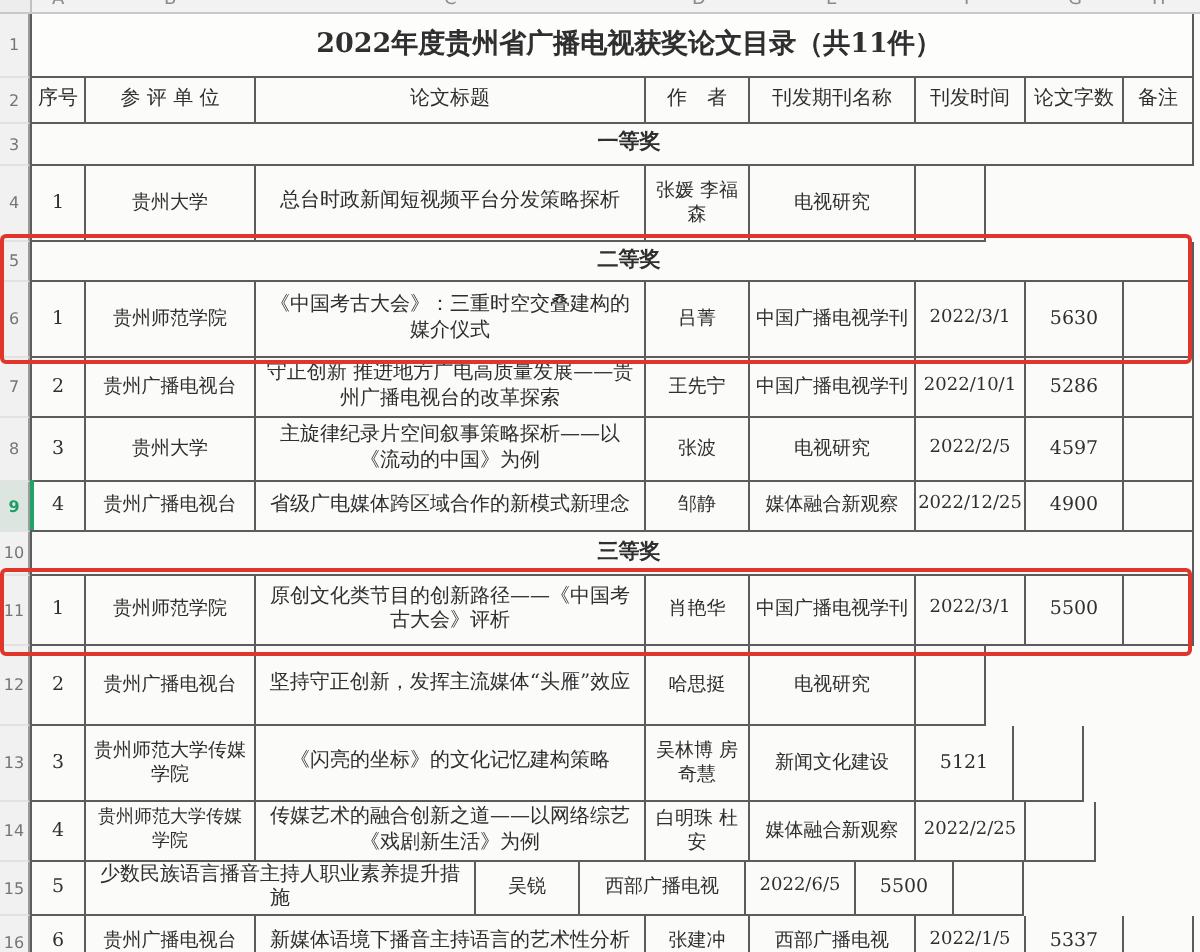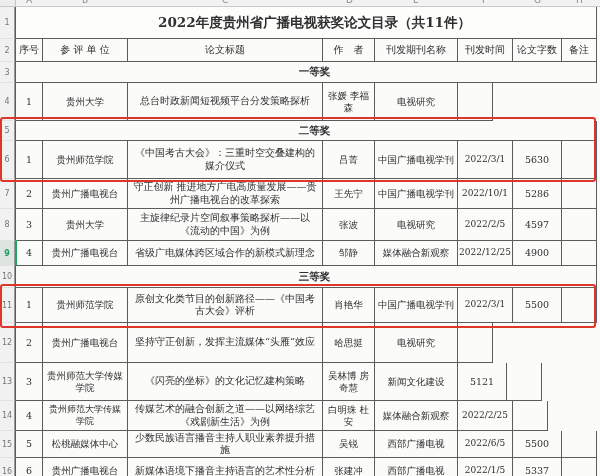--- a/index.html
+++ b/index.html
@@ -190,21 +190,20 @@
     <div class="c w3">传媒艺术的融合创新之道——以网络综艺《戏剧新生活》为例</div>
     <div class="c w4">白明珠 杜安</div>
     <div class="c w5">媒体融合新观察</div>
     <div class="c w6">2022/2/25</div>
     <div class="c w8"></div>
   </div>
 
   <div class="row" style="height:27px">
     <div class="g">15</div>
     <div class="c w1 cl">5</div>
-    <div class="c w2">松桃融媒体中心</div>
     <div class="c w3">少数民族语言播音主持人职业素养提升措施</div>
     <div class="c w4">吴锐</div>
     <div class="c w5">西部广播电视</div>
     <div class="c w6">2022/6/5</div>
     <div class="c w7">5500</div>
     <div class="c w8"></div>
   </div>
 
   <div class="row" style="height:27px">
     <div class="g">16</div>

